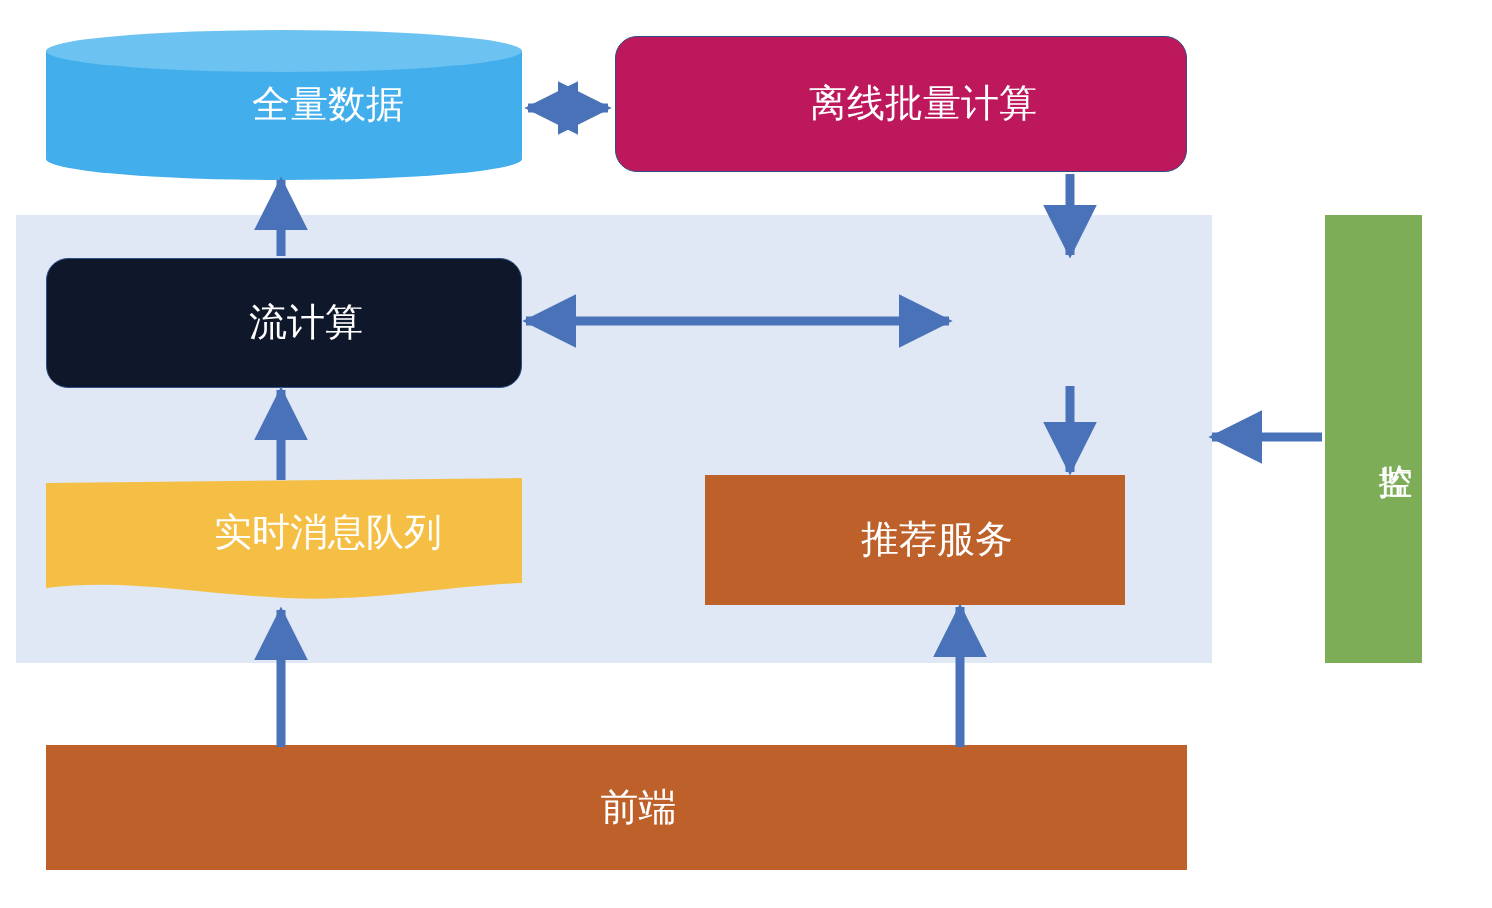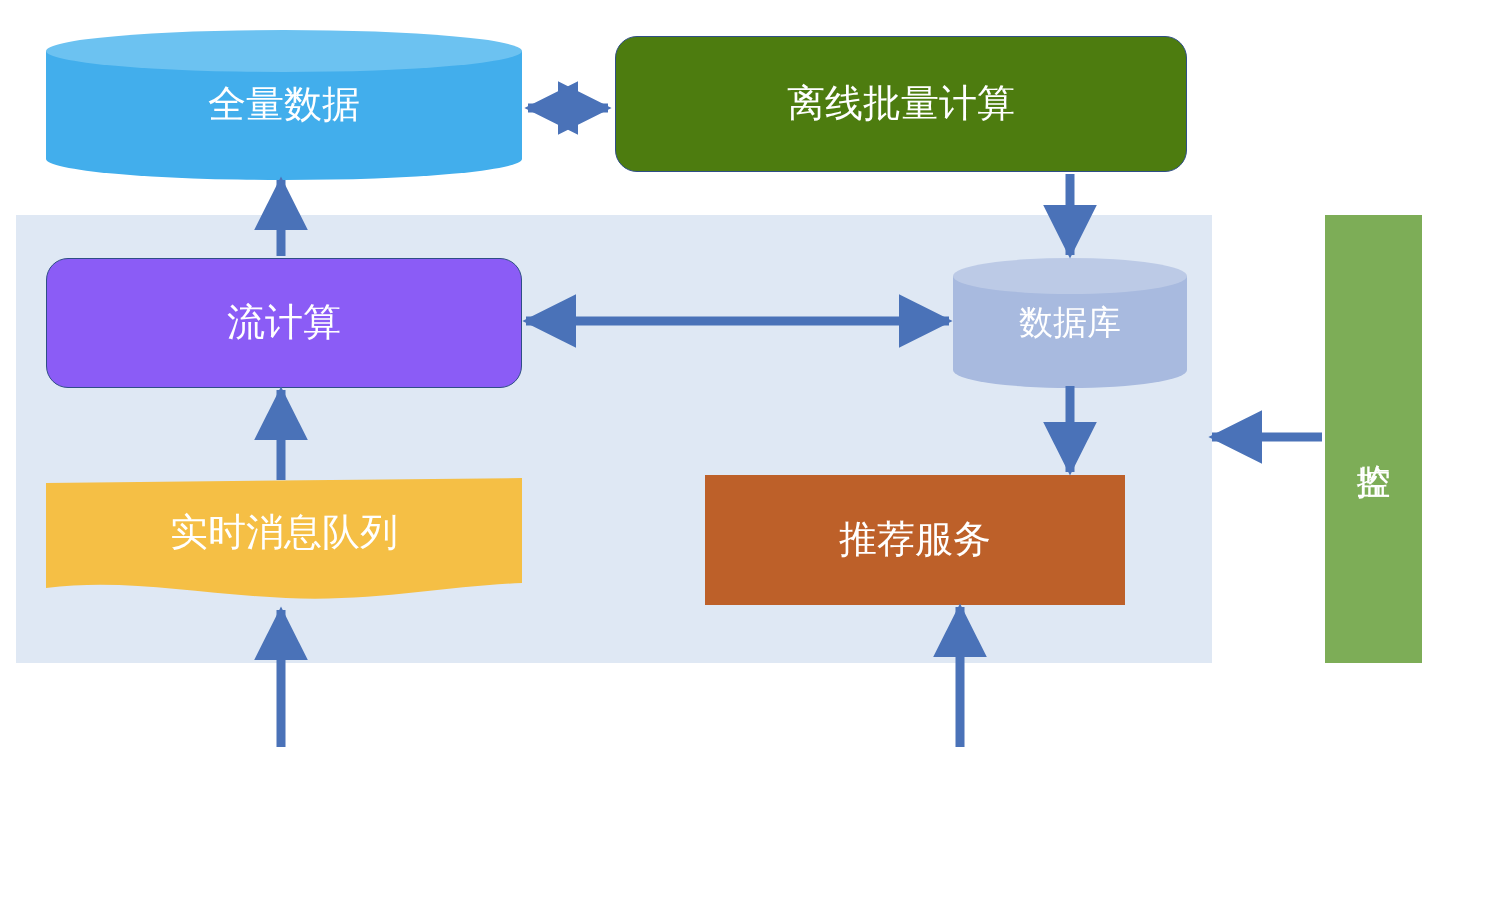--- a/index.html
+++ b/index.html
@@ -2,21 +2,21 @@
 <html><head>
 <meta charset="utf-8">
 <style>
   html,body{margin:0;padding:0;background:#ffffff;}
   body{
     font-family:"Liberation Sans","DejaVu Sans",sans-serif;
     width:1492px;height:908px;position:relative;overflow:hidden;
   }
   #stage{position:absolute;left:0;top:0;width:1492px;height:908px;}
   .node{position:absolute;box-sizing:border-box;display:flex;align-items:center;justify-content:center;color:#ffffff;}
-  .label{color:#ffffff;line-height:1.15;white-space:nowrap;text-align:center;pointer-events:none;}
+  .label{color:#ffffff;line-height:1.15;white-space:nowrap;text-align:center;pointer-events:none;padding-left:44px;}
 
   
   #panel{position:absolute;left:16px;top:215px;width:1196px;height:448px;background:#DFE8F4;}
 
   
   .cyl{position:absolute;}
   .cyl .body{position:absolute;left:0;right:0;}
   .cyl .top{position:absolute;left:0;right:0;border-radius:50%;}
   .cyl .bot{position:absolute;left:0;right:0;border-radius:50%;}
 
@@ -35,50 +35,47 @@
 
   <div id="panel"></div>
 
   <div class="cyl" id="n-full-data" style="left:46px;top:30px;width:476px;height:150px;">
     <div class="bot" style="bottom:0;height:42px;background:#42AEEC;"></div>
     <div class="body" style="top:21px;height:108px;background:#42AEEC;"></div>
     <div class="top" style="top:0;height:42px;background:#6CC2F1;"></div>
     <div class="label" style="position:absolute;left:0;top:0;width:476px;height:150px;display:flex;align-items:center;justify-content:center;font-size:38px;">全量数据</div>
   </div>
 
-  <div class="node rrect" id="n-offline-batch" style="left:615px;top:36px;width:572px;height:136px;background:#4d7c0f;">
+  <div class="node rrect" id="n-offline-batch" style="left:615px;top:36px;width:572px;height:136px;background:#be185d;">
     <span class="label" style="font-size:38px;">离线批量计算</span>
   </div>
 
-  <div class="node rrect" id="n-stream" style="left:46px;top:258px;width:476px;height:130px;background:#8b5cf6;">
+  <div class="node rrect" id="n-stream" style="left:46px;top:258px;width:476px;height:130px;background:#0f172a;">
     <span class="label" style="font-size:38px;">流计算</span>
   </div>
 
-  <div class="cyl" id="n-db" style="left:953px;top:258px;width:234px;height:130px;">
-    <div class="bot" style="bottom:0;height:36px;background:#A8BADF;"></div>
-    <div class="body" style="top:18px;height:94px;background:#A8BADF;"></div>
-    <div class="top" style="top:0;height:36px;background:#BCCAE6;"></div>
-    <div class="label" style="position:absolute;left:0;top:0;width:234px;height:130px;display:flex;align-items:center;justify-content:center;font-size:34px;">数据库</div>
-  </div>
 
   <div id="n-queue" style="position:absolute;left:46px;top:478px;width:393px;height:130px;">
     <svg width="476" height="130" viewBox="0 0 476 130" style="position:absolute;left:0;top:0;">
       <path d="M0,5 L476,0 L476,105 C400,108 330,124 240,120 C150,116 80,100 0,110 Z" fill="#F5BF45"></path>
     </svg>
     <div class="label" style="position:absolute;left:0;top:0;width:476px;height:110px;display:flex;align-items:center;justify-content:center;font-size:38px;">实时消息队列</div>
   </div>
 
   <div class="node" id="n-recommend" style="left:705px;top:475px;width:420px;height:130px;background:#BD6029;">
     <span class="label" style="font-size:38px;">推荐服务</span>
   </div>
 
   <div class="node" id="n-monitor" style="left:1325px;top:215px;width:97px;height:448px;background:#7DAD57;">
     <span class="label vert-text" style="font-size:34px;">监控</span>
   </div>
 
+  <div class="node" id="n-frontend" style="left:46px;top:745px;width:1141px;height:125px;background:#BD6029;">
+    <span class="label" style="font-size:38px;">前端</span>
+  </div>
 
   <svg id="arrows" viewBox="0 0 1492 908">
     <defs>
       <marker id="ah" markerWidth="6" markerHeight="6" refX="5.6" refY="3" orient="auto" markerUnits="strokeWidth">
         <path d="M0,0 L6,3 L0,6 z" fill="#4A72B8"></path>
       </marker>
       <marker id="ah-start" markerWidth="6" markerHeight="6" refX="0.4" refY="3" orient="auto" markerUnits="strokeWidth">
         <path d="M6,0 L0,3 L6,6 z" fill="#4A72B8"></path>
       </marker>
     </defs>

